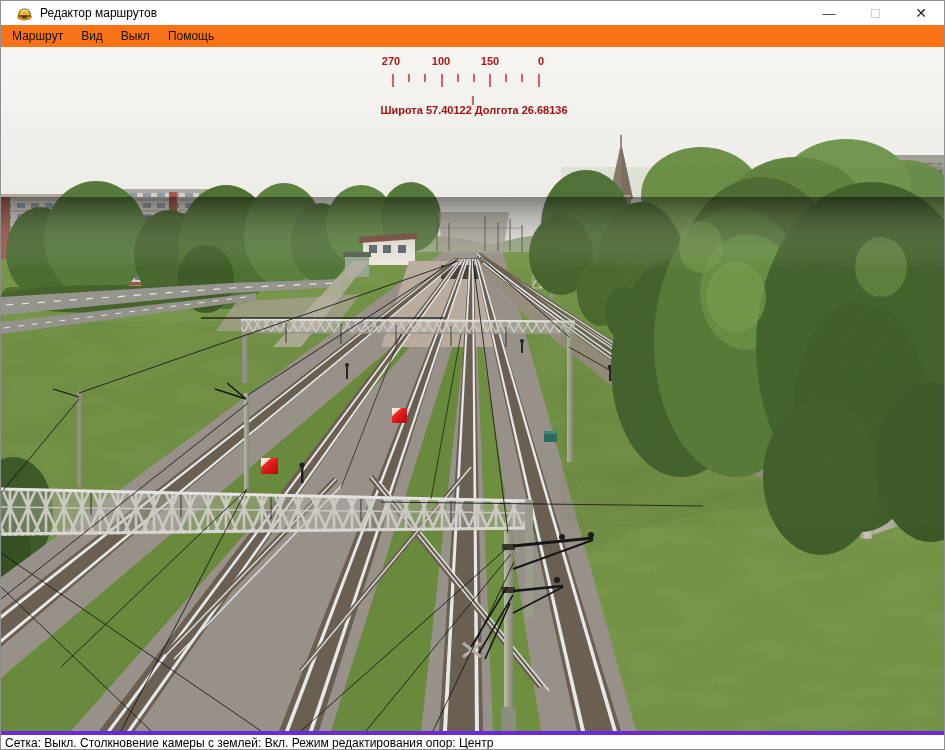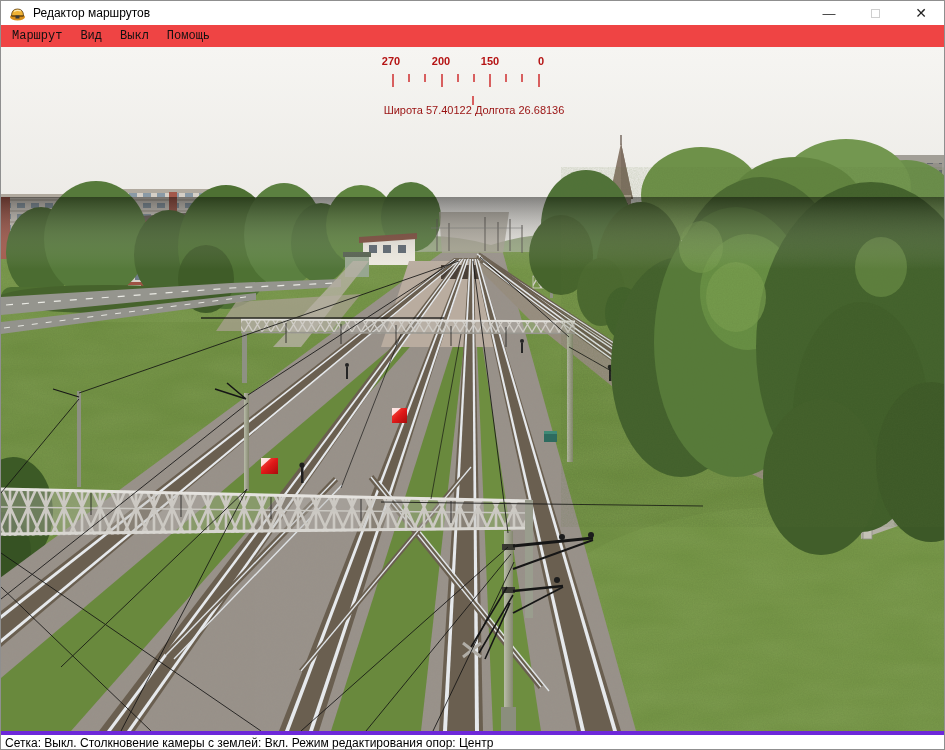--- a/index.html
+++ b/index.html
@@ -1,44 +1,44 @@
 <!DOCTYPE html>
 <html><head>
 <meta charset="utf-8">
 <style>
   * { box-sizing: border-box; margin: 0; padding: 0; }
   html,body { width: 945px; height: 750px; }
   body { font-family: "Liberation Sans", sans-serif; background:#fff; }
   .window { width:945px; height:750px; border:1px solid #8f8f8f; position:relative; overflow:hidden; background:#fff; }
 
   
-  .titlebar { height:24px; display:flex; align-items:center; padding-left:8px; background:#ffffff; position:relative; }
+  .titlebar { height:24px; display:flex; align-items:center; padding-left:15px; background:#ffffff; position:relative; }
   .app-icon { width:17px; height:15px; margin-right:7px; flex:0 0 auto; }
   .title-text { font-size:12px; color:#000; }
   .controls { position:absolute; right:0; top:0; height:24px; display:flex; }
   .ctrl { width:46px; height:24px; display:flex; align-items:center; justify-content:center; font-size:13px; color:#333; cursor:default; }
   .ctrl .sq { width:9px; height:9px; border:1px solid #cfcfcf; }
   .ctrl.close { font-size:14px; color:#222; }
 
   
-  .menubar { height:22px; display:flex; align-items:center; background:#ef4444; padding-left:2px;font-family:Liberation Mono, monospace; }
+  .menubar { height:22px; display:flex; align-items:center; background:#f97316; padding-left:2px; }
   .menu-item { font-size:12px; color:#111; padding:3px 9px; white-space:nowrap; }
 
   
   .viewport { position:relative; width:945px; height:684px; background:#86efac; overflow:hidden; }
   .scene { position:absolute; left:0; top:0; }
 
   
   .compass { position:absolute; left:0; top:0; width:100%; height:80px; pointer-events:none; }
   .c-num { position:absolute; top:8px; transform:translateX(-50%); font-size:11px; font-weight:bold; color:#b51414; }
   .tick { position:absolute; top:27px; width:2px; background:#d85f5f; }
   .tick.long { height:13px; }
   .tick.short { height:8px; }
   .c-marker { position:absolute; top:49px; width:2px; height:9px; background:#d85f5f; }
-  .c-coords { position:absolute; top:57px; left:473px; transform:translateX(-50%); font-size:11px; font-weight:normal; color:#991111; white-space:nowrap; }
+  .c-coords { position:absolute; top:57px; left:473px; transform:translateX(-50%); font-size:11px; font-weight:bold; color:#991111; white-space:nowrap; }
 
   
   .statusbar { height:20px; background:#ffffff; border-top:4px solid #6d28d9; display:flex; align-items:center; padding-left:4px; }
   .status-text { font-size:12px; color:#000; }
 </style>
 </head>
 <body>
 
 <div class="window">
 
@@ -419,21 +419,21 @@
         <ellipse cx="880" cy="220" rx="26" ry="30" fill="#7aa050" opacity="0.5"></ellipse>
         <ellipse cx="700" cy="200" rx="22" ry="26" fill="#7aa050" opacity="0.6"></ellipse>
         <rect x="560" y="120" width="385" height="360" filter="url(#fGrass)" opacity="0.22"></rect>
       </g>
 
       <rect x="0" y="150" width="945" height="72" fill="url(#hazeG)" opacity="0.5"></rect>
     </svg>
 
     <div class="compass">
       <span class="c-num" style="left:390px">270</span>
-      <span class="c-num" style="left:440px">200</span>
+      <span class="c-num" style="left:440px">100</span>
       <span class="c-num" style="left:489px">150</span>
       <span class="c-num" style="left:540px">0</span>
       <div class="tick long" style="left:391px"></div>
       <div class="tick short" style="left:407px"></div>
       <div class="tick short" style="left:423px"></div>
       <div class="tick long" style="left:440px"></div>
       <div class="tick short" style="left:456px"></div>
       <div class="tick short" style="left:472px"></div>
       <div class="tick long" style="left:488px"></div>
       <div class="tick short" style="left:504px"></div>

